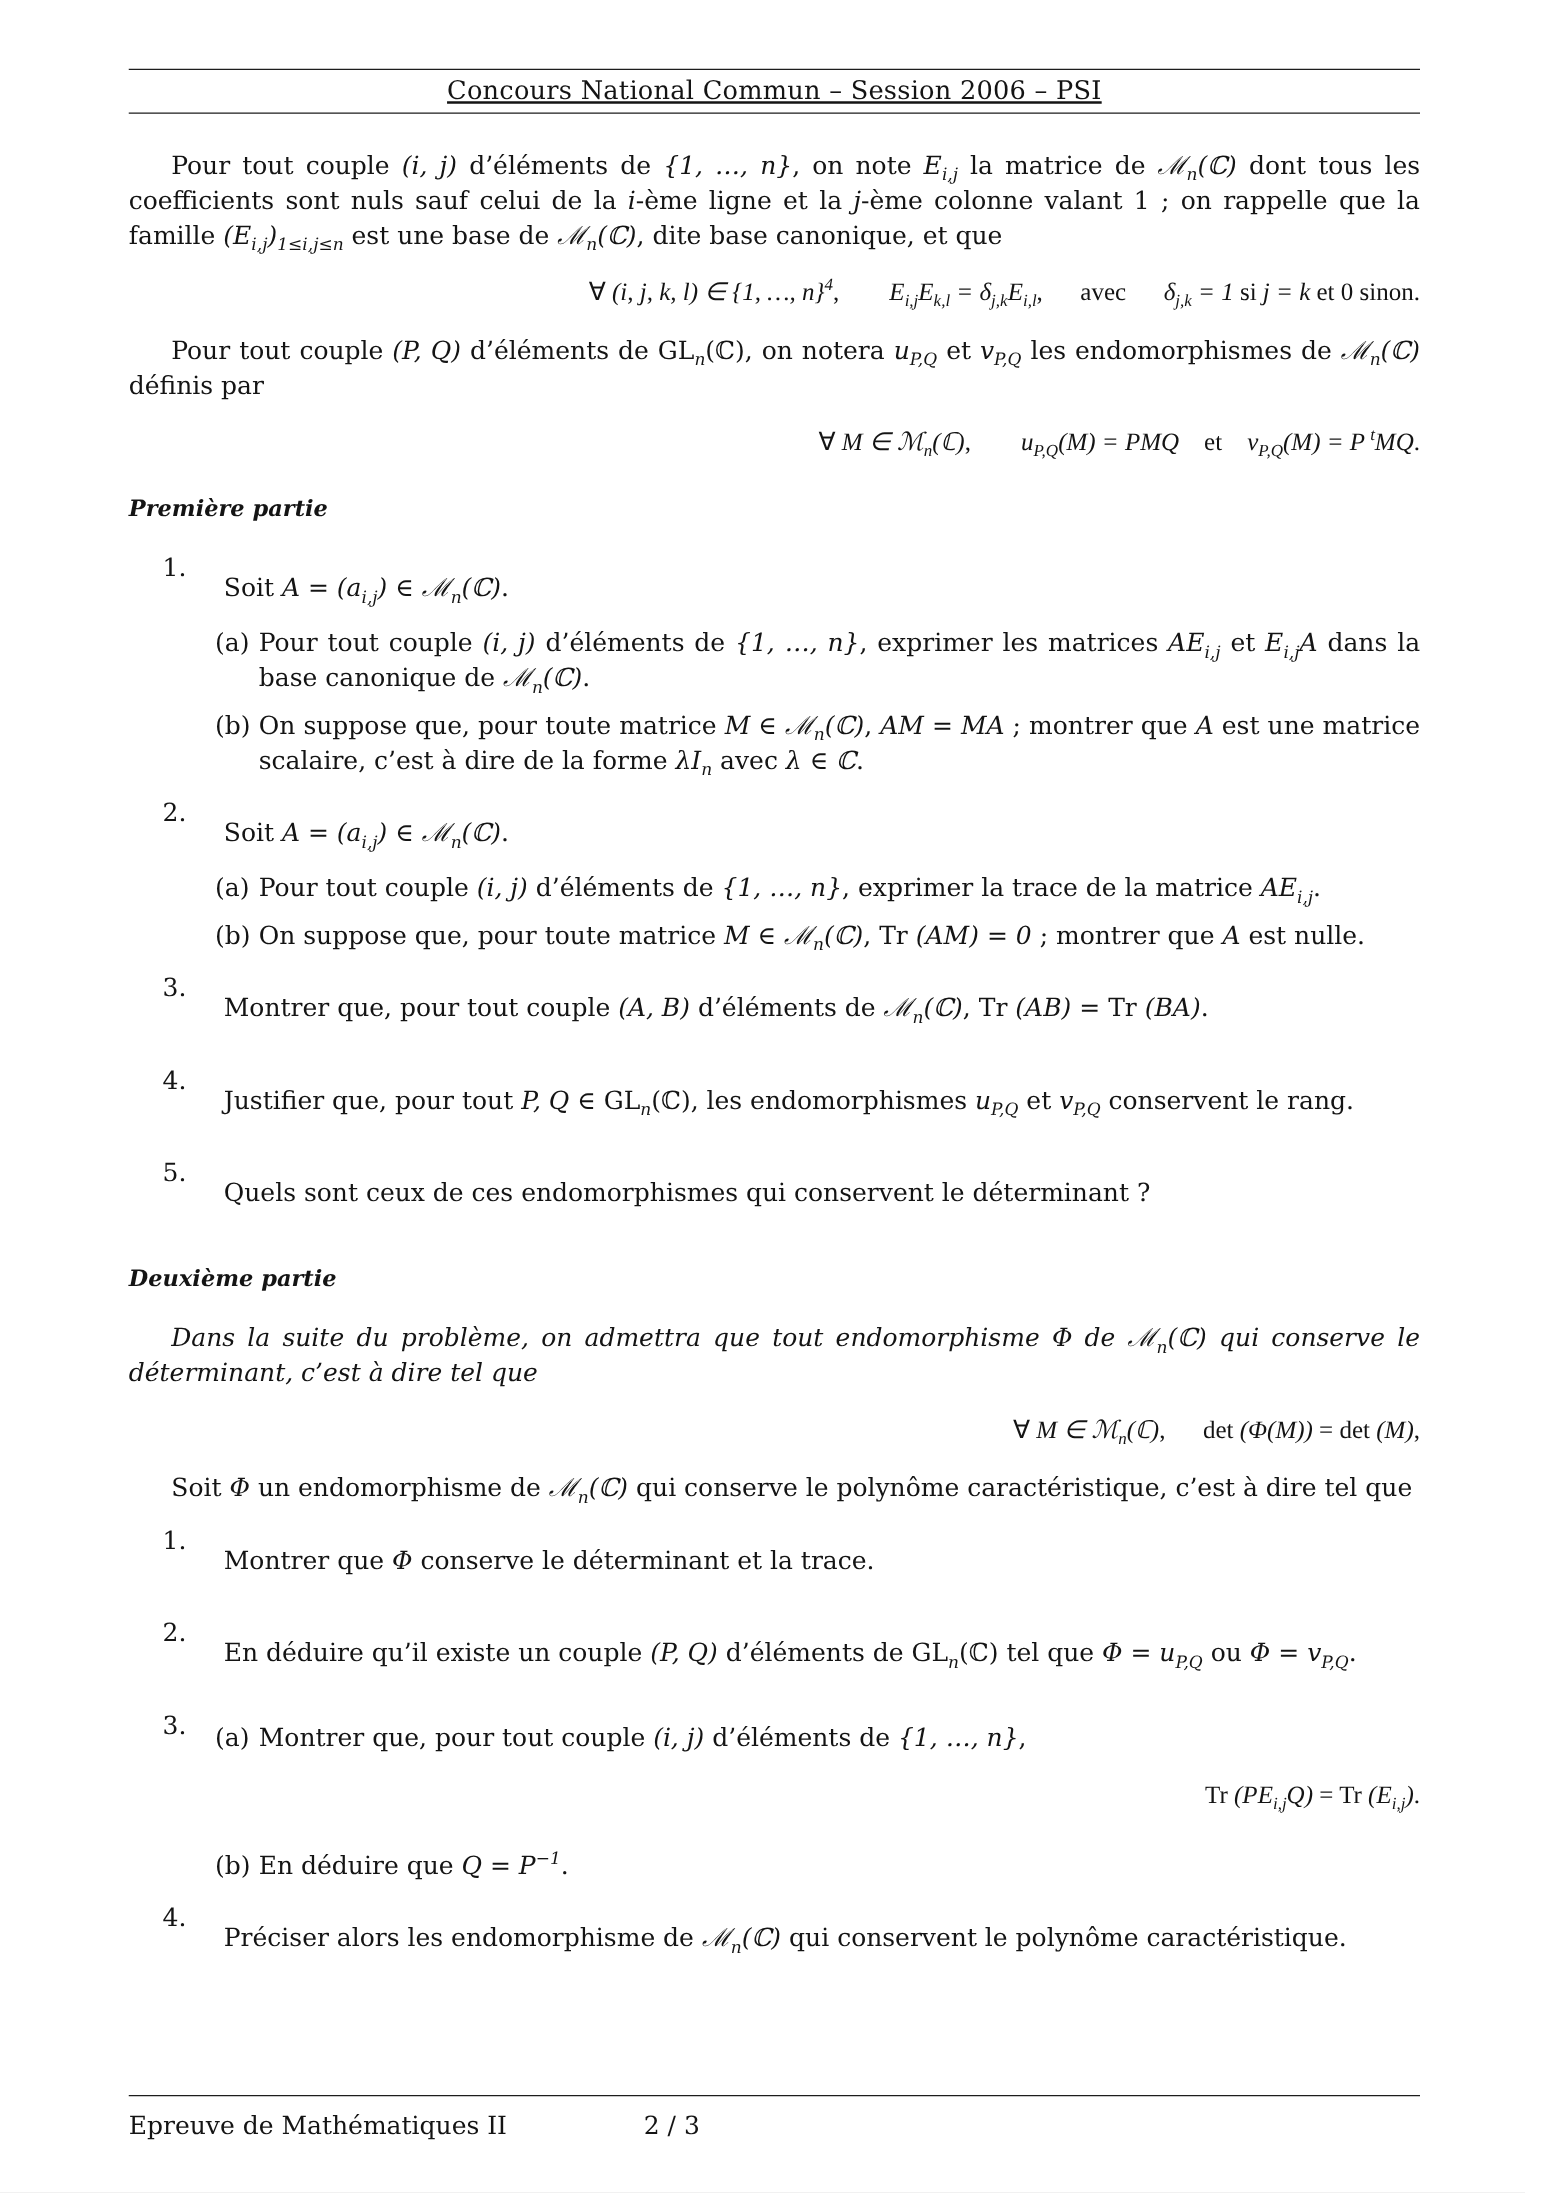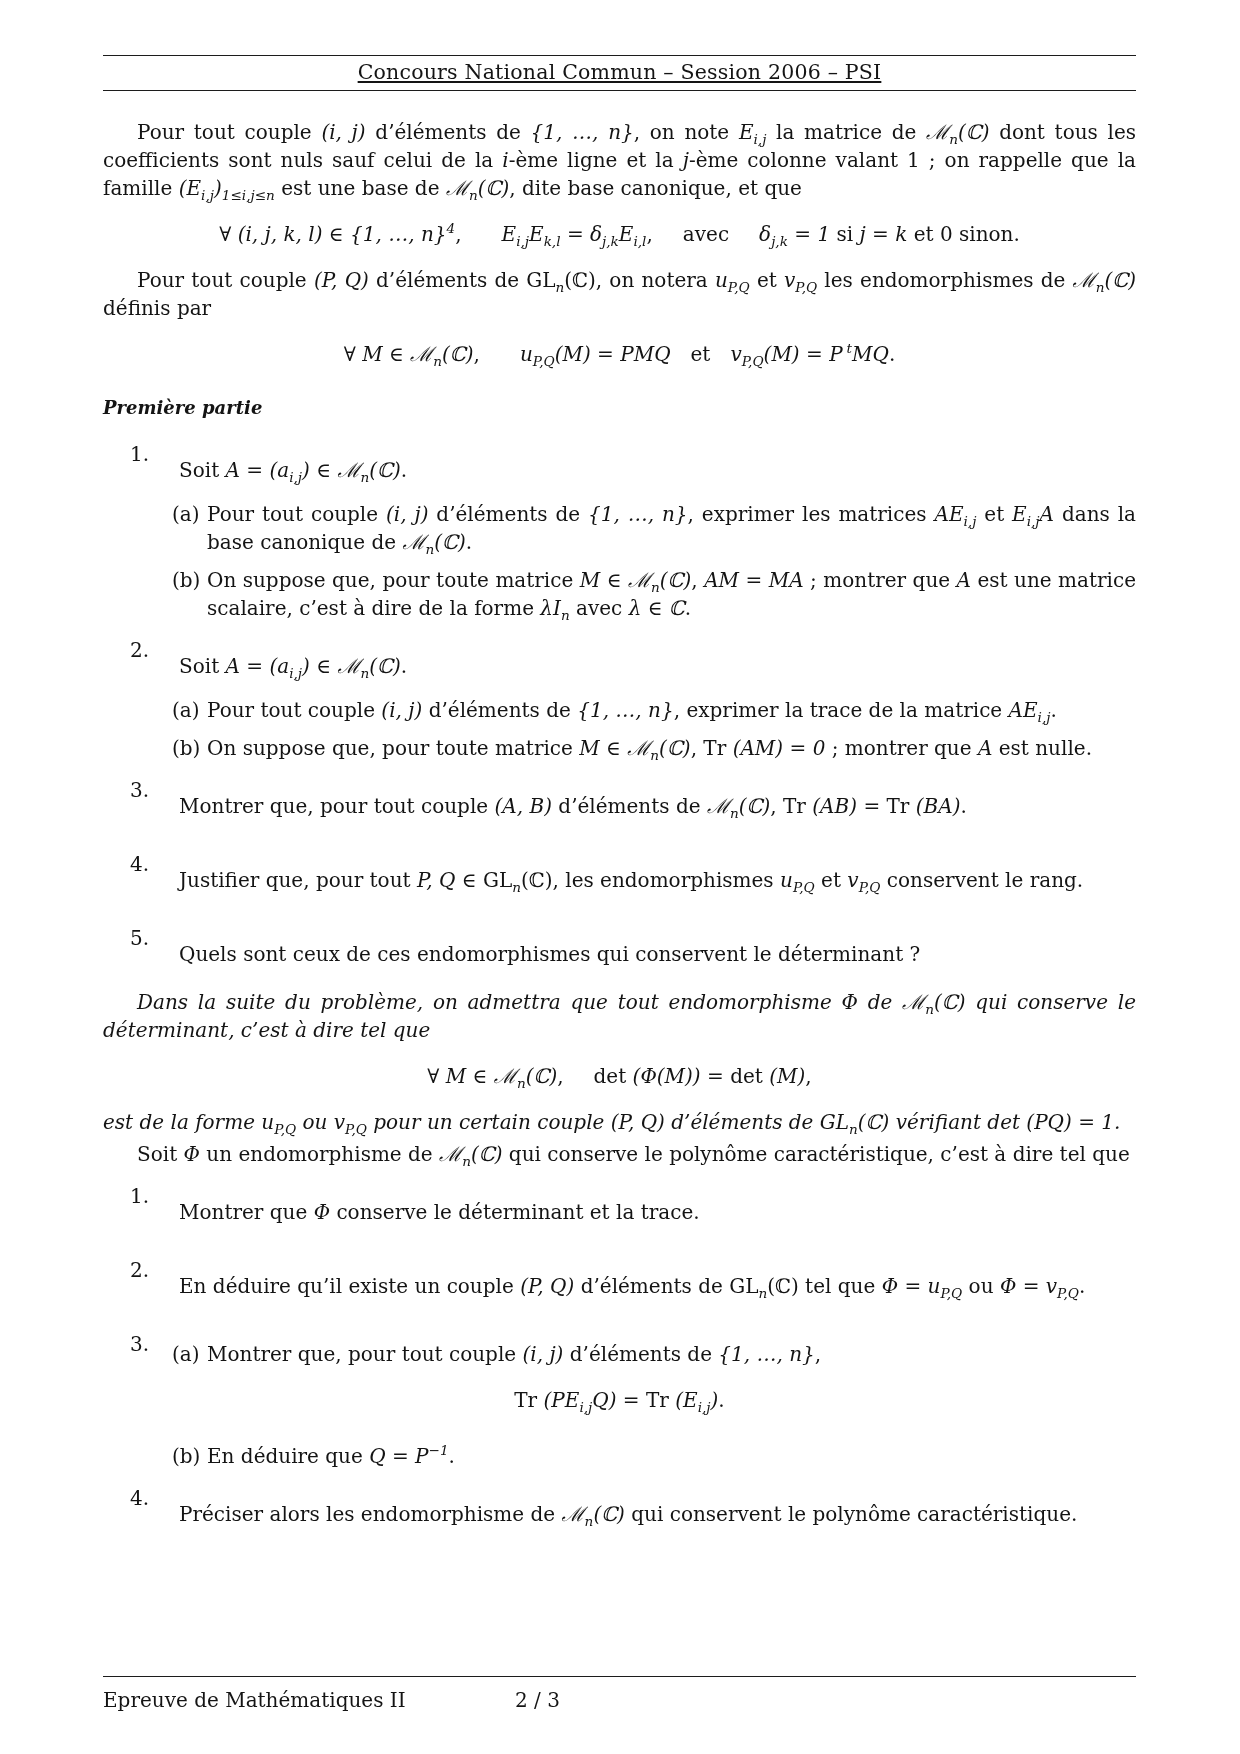--- a/index.html
+++ b/index.html
@@ -25,21 +25,21 @@
     text-decoration:underline;
   }
   .head-text { font-size:20.5px; letter-spacing:0.2px; }
 
   .doc-body { margin:27px 104px 0 103px; }
 
   .para { text-align:justify; margin:4px 0 0 0; }
   .para.indent { text-indent:34px; }
   .para.italic { font-style:italic; }
 
-  .display-eq { text-align:center; margin:18px 0 18px 0; white-space:nowrap; }
+  .display-eq { text-align:right; margin:18px 0 18px 0; white-space:nowrap;font-family:Liberation Serif, serif; }
 
   .part-title {
     text-align:left;
     font-size:18px; font-weight:bold;
     margin:26px 0 18px 0;
     font-style:italic;
   }
 
   .qlist { margin:0; }
   .qitem { display:flex; margin:14px 0 0 27px; }
@@ -137,24 +137,24 @@
 
       <div class="qitem">
         <span class="qnum">5.</span>
         <div class="qbody">
           <p class="qtext">Quels sont ceux de ces endomorphismes qui conservent le déterminant ?</p>
         </div>
       </div>
 
     </div>
 
+    <h3 class="part-title">Deuxième partie</h3>
 
     <p class="para indent italic">Dans la suite du problème, on admettra que tout endomorphisme <i>Φ</i> de <i>ℳ<sub>n</sub>(ℂ)</i> qui conserve le déterminant, c’est à dire tel que</p>
     <div class="display-eq">∀ <i>M ∈ ℳ<sub>n</sub>(ℂ)</i>,  det <i>(Φ(M))</i> = det <i>(M)</i>,</div>
-    <p class="para italic">est de la forme <i>u<sub>P,Q</sub></i> ou <i>v<sub>P,Q</sub></i> pour un certain couple <i>(P, Q)</i> d’éléments de GL<i><sub>n</sub></i>(ℂ) vérifiant det <i>(PQ) = 1</i>.</p>
     <p class="para indent">Soit <i>Φ</i> un endomorphisme de <i>ℳ<sub>n</sub>(ℂ)</i> qui conserve le polynôme caractéristique, c’est à dire tel que</p>
 
     <div class="qlist">
 
       <div class="qitem">
         <span class="qnum">1.</span>
         <div class="qbody">
           <p class="qtext">Montrer que <i>Φ</i> conserve le déterminant et la trace.</p>
         </div>
       </div>

